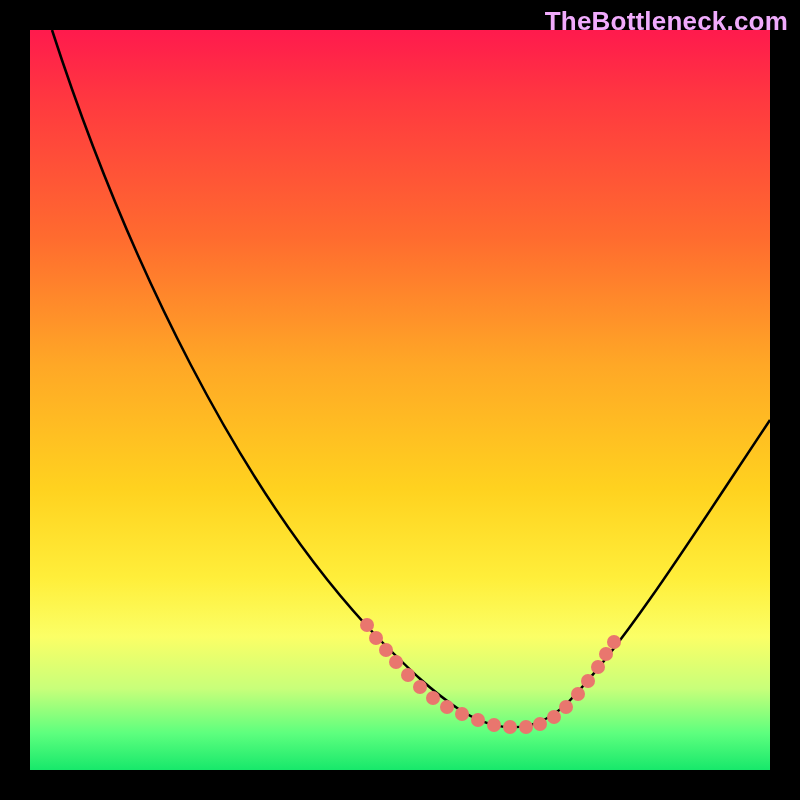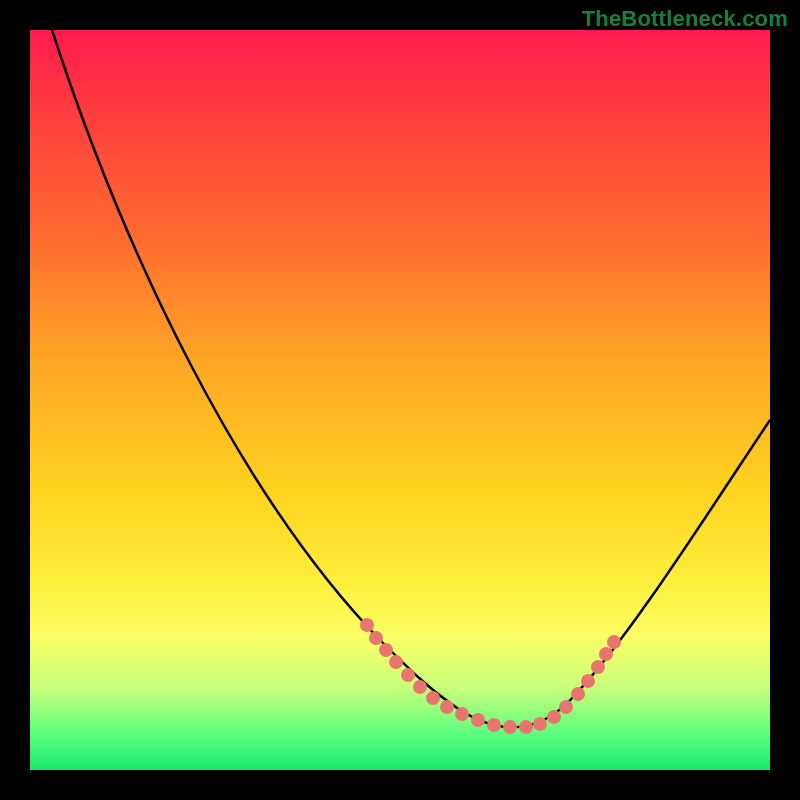--- a/index.html
+++ b/index.html
@@ -26,22 +26,22 @@
       #ffee3a 74%,
       #fbff66 82%,
       #c8ff7a 89%,
       #5eff7e 95%,
       #17e86b 100%);
   }
   .watermark {
     position: absolute;
     top: 6px;
     right: 12px;
-    color: #15803d;
-    font-size: 22px;
+    color: #f0abfc;
+    font-size: 26px;
     font-weight: 600;
     letter-spacing: 0.2px;
     user-select: none;
   }
   svg.curve {
     position: absolute;
     left: 0;
     top: 0;
     width: 740px;
     height: 740px;

